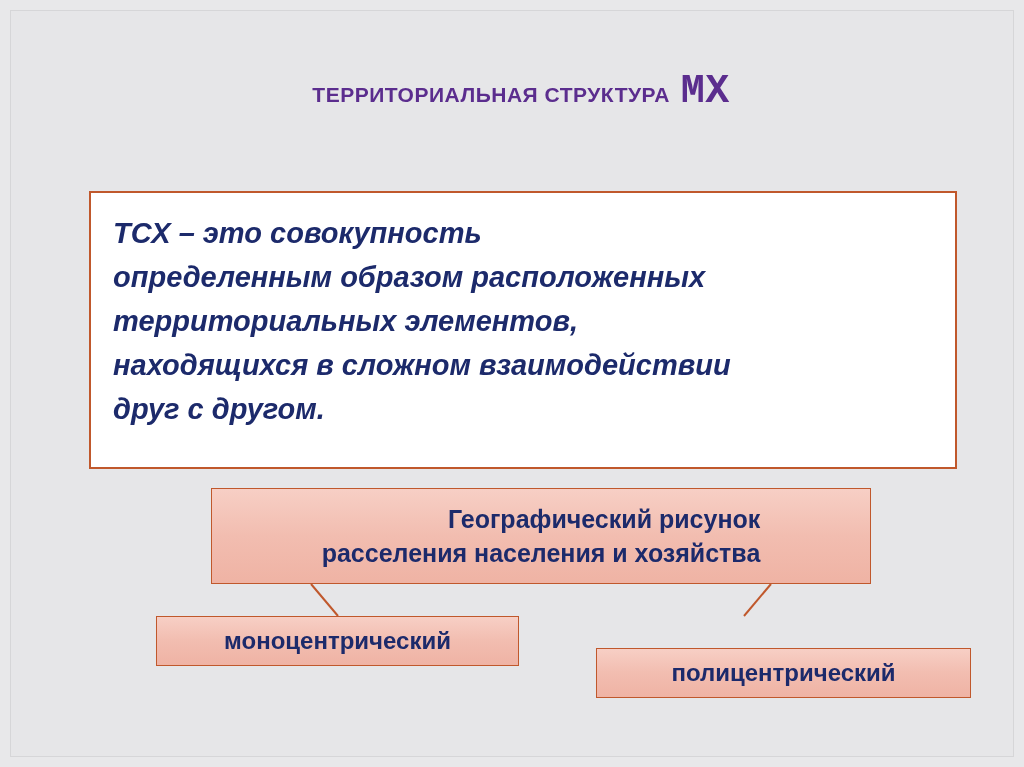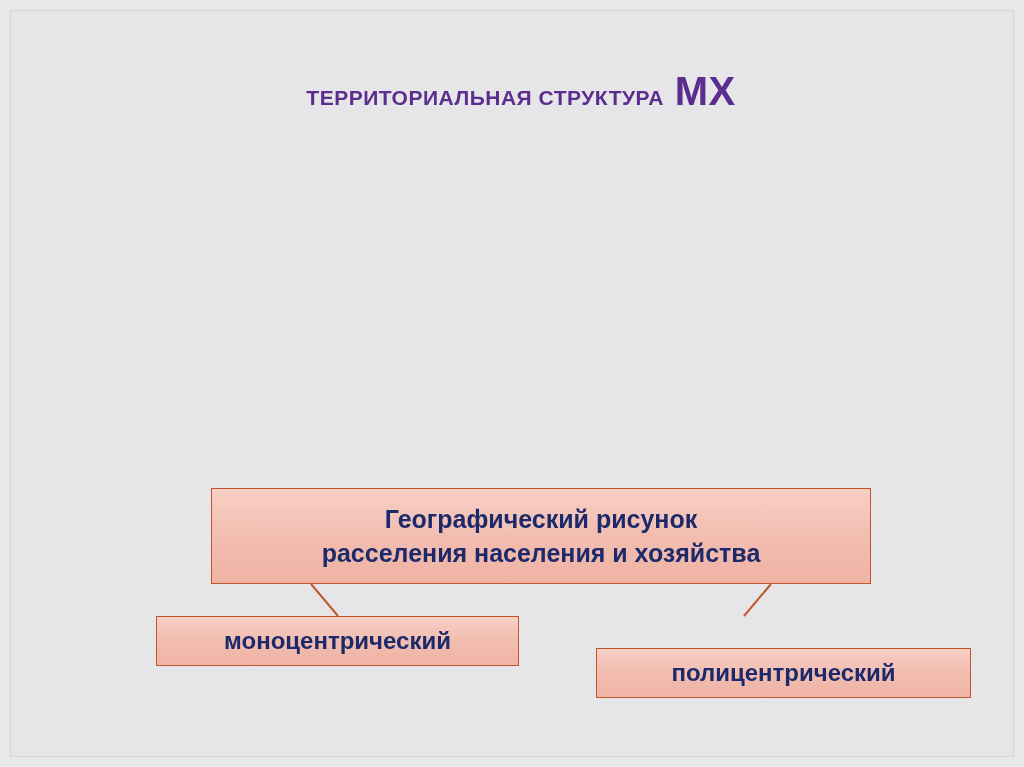--- a/index.html
+++ b/index.html
@@ -40,20 +40,21 @@
     font-size: 37px;
     font-weight: bold;
     letter-spacing: 0.5px;
     font-family: "Liberation Sans", sans-serif;
   }
   .title .small {
     font-size: 21px;
   }
   .title .big {
     font-size: 40px;
+    font-family: Liberation Mono, monospace;
   }
   .definition-box {
     position: absolute;
     left: 78px;
     top: 180px;
     width: 868px;
     height: 278px;
     background: #ffffff;
     border: 2px solid #c0582c;
     box-sizing: border-box;
@@ -118,25 +119,32 @@
 <body>
 
 <div class="slide">
   <div class="slide-inner">
 
     <div class="title">
       <span class="small">ТЕРРИТОРИАЛЬНАЯ СТРУКТУРА</span>
       <span class="big">МХ</span>
     </div>
 
+    <div class="definition-box">
+      <div class="definition-text">ТСХ – это совокупность
+определенным образом расположенных
+территориальных элементов,
+находящихся в сложном взаимодействии
+ друг с другом.</div>
+    </div>
 
     <svg class="connectors" viewBox="0 0 1024 767">
       <line x1="300" y1="573" x2="327" y2="605" stroke="#c0582c" stroke-width="2"></line>
       <line x1="760" y1="573" x2="733" y2="605" stroke="#c0582c" stroke-width="2"></line>
     </svg>
 
-    <div class="node node-top" style="white-space: pre-line;">Географический рисунок
+    <div class="node node-top" style="white-space: pre-line; text-align: right;">Географический рисунок
 расселения населения и хозяйства</div>
     <div class="node node-left">моноцентрический</div>
     <div class="node node-right">полицентрический</div>
 
   </div>
 </div>
 
 </body></html>

